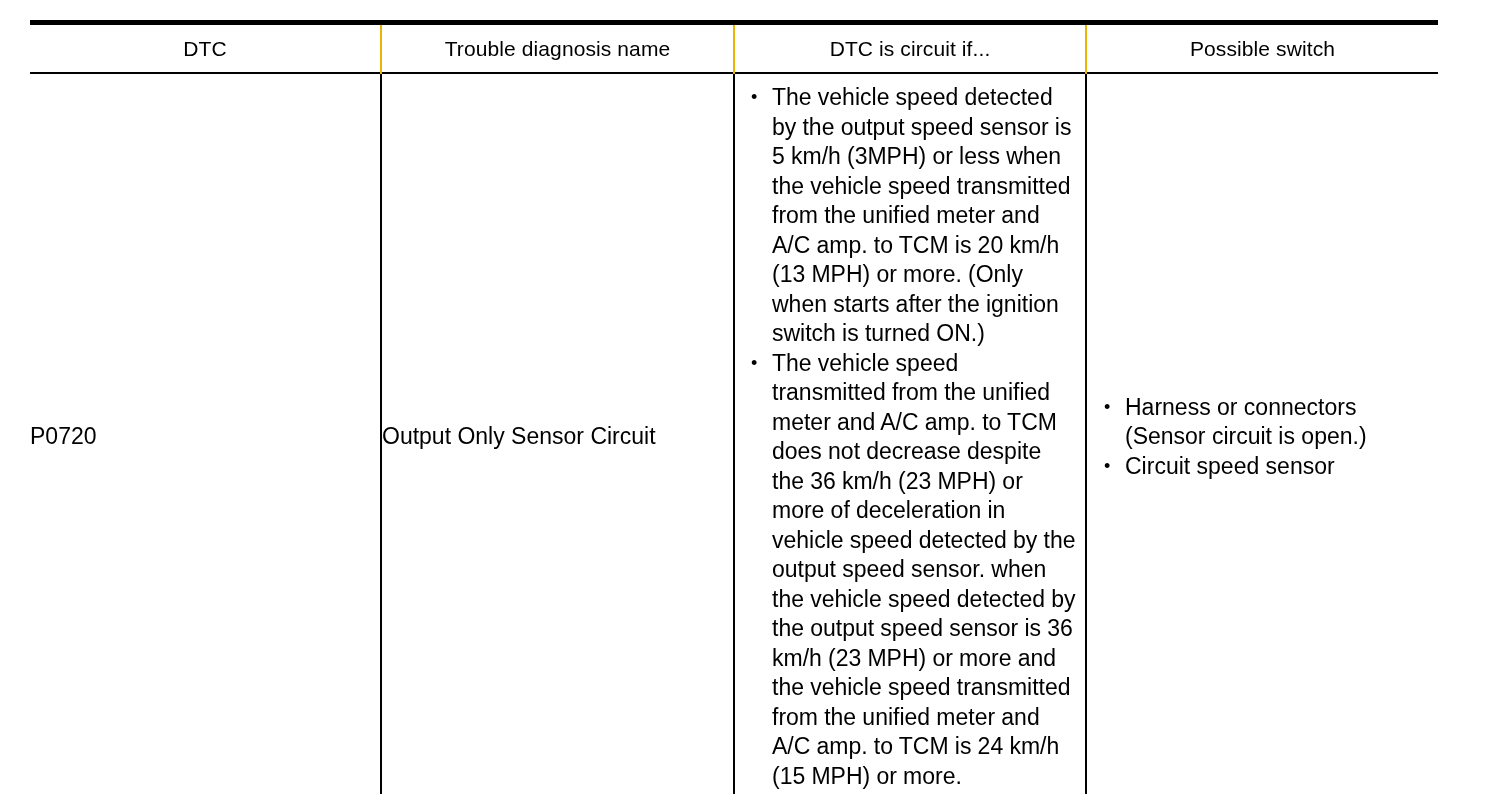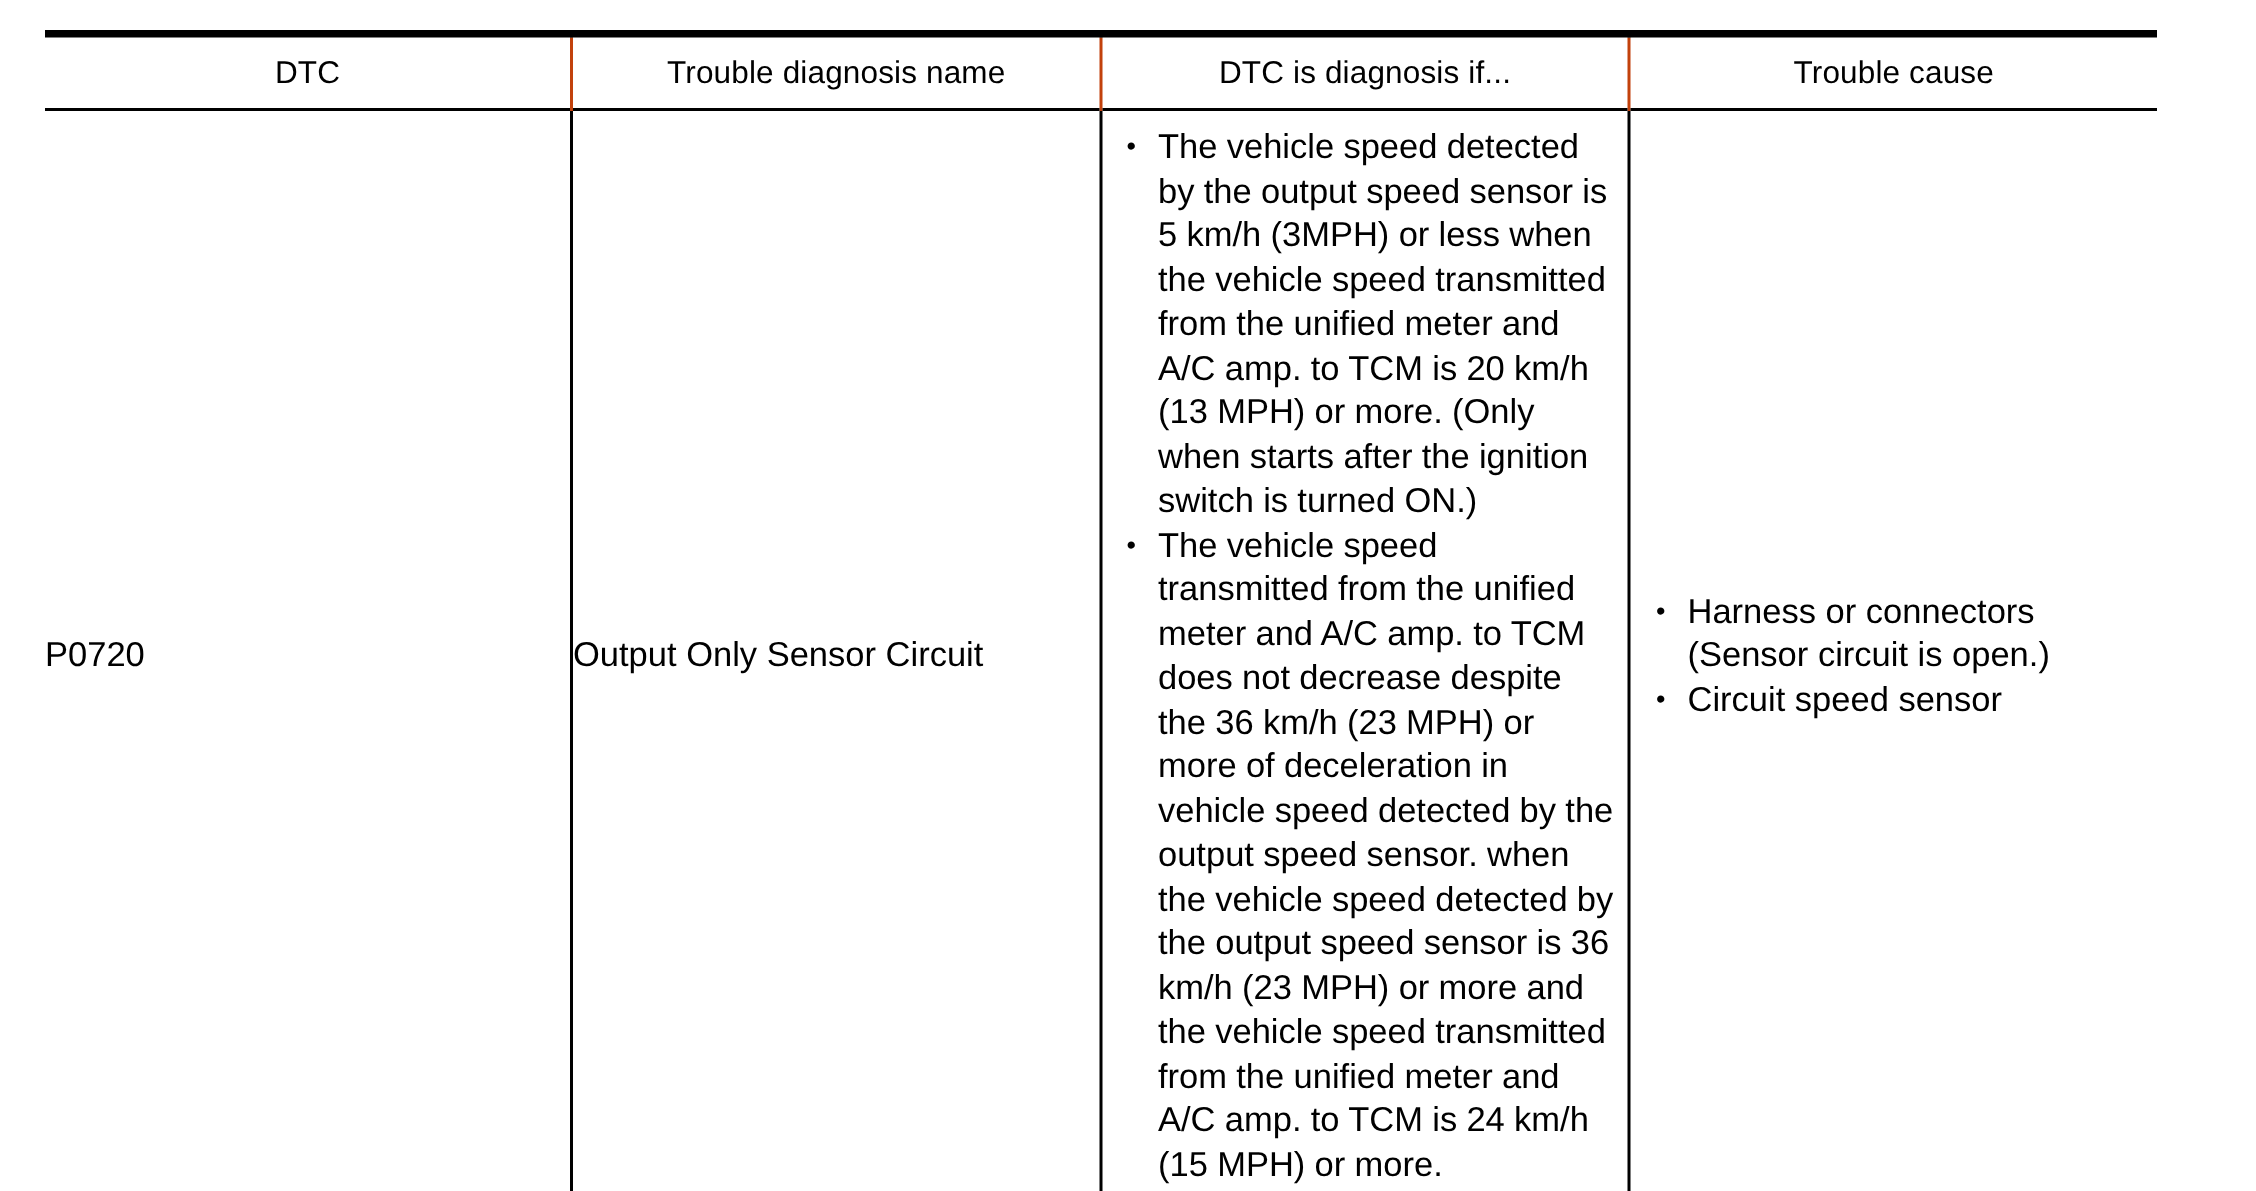--- a/index.html
+++ b/index.html
@@ -50,21 +50,21 @@
 
   
   thead th {
     font-weight: normal;
     font-size: 21px;
     text-align: center;
     padding: 12px 6px 11px 6px;
     vertical-align: middle;
     letter-spacing: 0.1px;
   }
-  thead th + th { border-left: 2px solid #c2410c; }
+  thead th + th { border-left: 2px solid #eab308; }
 
   
   tbody td {
     vertical-align: middle;
     font-size: 23px;
     line-height: 29.5px;
     padding: 0;
   }
   tbody td + td { border-left: 2px solid #000; }
 
@@ -123,22 +123,22 @@
       <col class="c1">
         <col class="c2">
         <col class="c3">
         <col class="c4">
     </colgroup>
 
     <thead>
       <tr class="rule-top rule-head">
         <th>DTC</th>
         <th>Trouble diagnosis name</th>
-        <th>DTC is diagnosis if...</th>
-        <th>Trouble cause</th>
+        <th>DTC is circuit if...</th>
+        <th>Possible switch</th>
       </tr>
     </thead>
 
     <tbody>
       <tr class="rule-bottom">
 
         <td class="cell-dtc">P0720</td>
 
         <td class="cell-name">Output Only Sensor Circuit</td>
 

